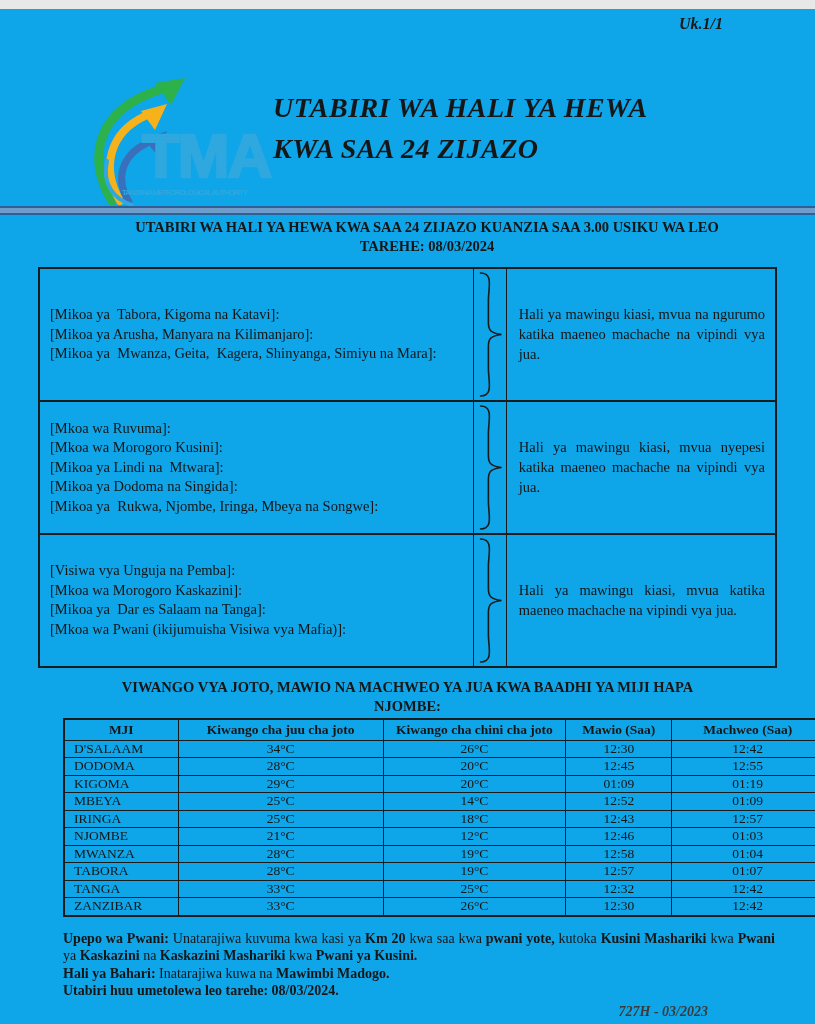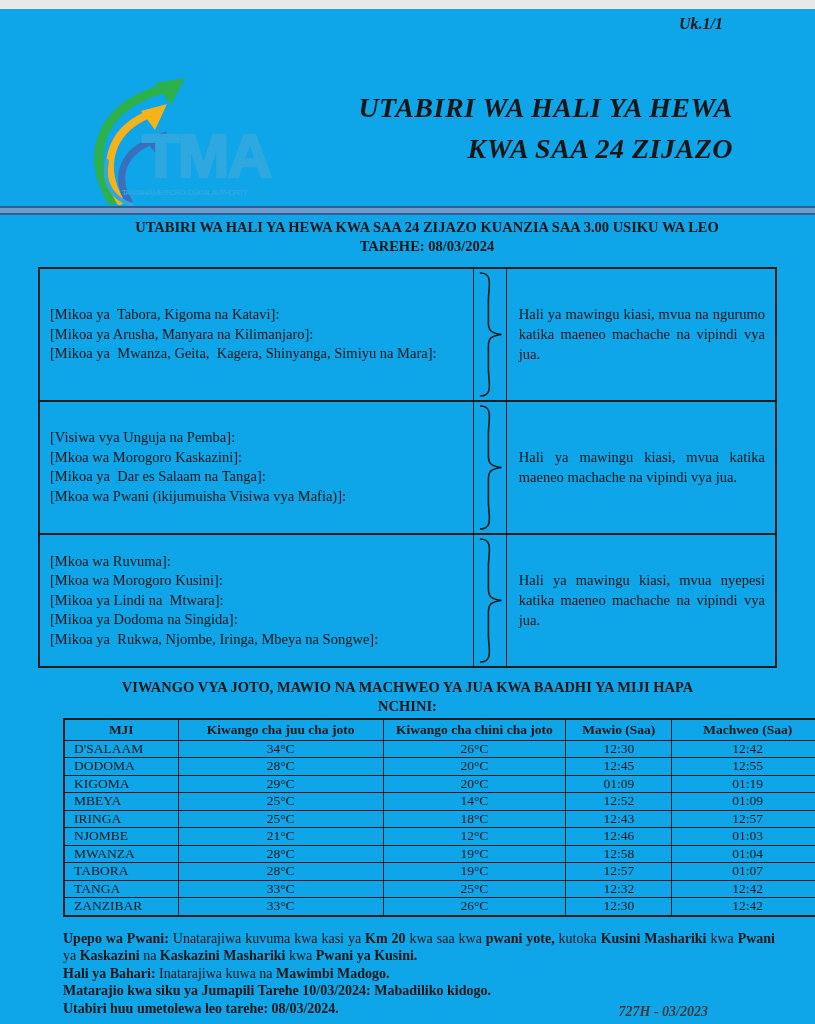--- a/index.html
+++ b/index.html
@@ -11,21 +11,21 @@
   }
   
   .page-num { position:absolute; top:6px; right:92px;
     font:bold italic 16px "Liberation Serif", serif; }
   .form-num { position:absolute; top:995px; right:107px;
     font:bold italic 14px "Liberation Serif", serif; color:#3b3b3b; }
 
   
   .header { position:absolute; top:62px; left:85px; right:0; height:138px; display:flex; }
   .logo-box { width:188px; height:138px; flex:0 0 auto; }
-  .title-wrap { flex:1; padding-right:82px; padding-top:16px; text-align:right; }
+  .title-wrap { flex:1; padding-right:82px; padding-top:16px; text-align:left; }
   .doc-title { font-family:"Liberation Serif", serif; font-weight:bold; font-style:italic;
     font-size:28px; line-height:41px; letter-spacing:.5px; }
 
   .divider { position:absolute; top:197px; left:0; width:100%; height:9px;
     background:linear-gradient(to bottom,#2f5f96 0 20%,#6f9dcb 20% 78%,#2f5f96 78% 100%); }
 
   
   .main { position:absolute; top:209px; left:0; right:0; }
   .subtitle { text-align:center; font-weight:bold; font-size:14.5px; line-height:19px;padding-left:39px; }
 
@@ -102,53 +102,53 @@
             </td>
             <td class="brace-cell">
               <svg viewBox="0 0 24 100" preserveAspectRatio="none">
                 <path d="M5,3 C15,3 11,14 11,24 L11,41 C11,47 13,49 21,50 C13,51 11,53 11,59 L11,76 C11,86 15,97 5,97" fill="none" stroke="#1c1c1c" stroke-width="1.6" vector-effect="non-scaling-stroke" stroke-linecap="round"></path>
               </svg>
             </td>
             <td class="forecast-cell">Hali ya mawingu kiasi, mvua na ngurumo katika maeneo machache na vipindi vya jua.</td>
           </tr>
           <tr>
             <td class="regions-cell">
-              <div class="region-line">[Visiwa vya Unguja na Pemba]:</div>
-              <div class="region-line">[Mkoa wa Morogoro Kaskazini]:</div>
-              <div class="region-line">[Mikoa ya  Dar es Salaam na Tanga]:</div>
-              <div class="region-line">[Mkoa wa Pwani (ikijumuisha Visiwa vya Mafia)]:</div>
-            </td>
-            <td class="brace-cell">
-              <svg viewBox="0 0 24 100" preserveAspectRatio="none">
-                <path d="M5,3 C15,3 11,14 11,24 L11,41 C11,47 13,49 21,50 C13,51 11,53 11,59 L11,76 C11,86 15,97 5,97" fill="none" stroke="#1c1c1c" stroke-width="1.6" vector-effect="non-scaling-stroke" stroke-linecap="round"></path>
-              </svg>
-            </td>
-            <td class="forecast-cell">Hali ya mawingu kiasi, mvua katika maeneo machache na vipindi vya jua.</td>
-          </tr>
-          <tr>
-            <td class="regions-cell">
               <div class="region-line">[Mkoa wa Ruvuma]:</div>
               <div class="region-line">[Mkoa wa Morogoro Kusini]:</div>
               <div class="region-line">[Mikoa ya Lindi na  Mtwara]:</div>
               <div class="region-line">[Mikoa ya Dodoma na Singida]:</div>
               <div class="region-line">[Mikoa ya  Rukwa, Njombe, Iringa, Mbeya na Songwe]:</div>
             </td>
             <td class="brace-cell">
               <svg viewBox="0 0 24 100" preserveAspectRatio="none">
                 <path d="M5,3 C15,3 11,14 11,24 L11,41 C11,47 13,49 21,50 C13,51 11,53 11,59 L11,76 C11,86 15,97 5,97" fill="none" stroke="#1c1c1c" stroke-width="1.6" vector-effect="non-scaling-stroke" stroke-linecap="round"></path>
               </svg>
             </td>
             <td class="forecast-cell">Hali ya mawingu kiasi, mvua nyepesi katika maeneo machache na vipindi vya jua.</td>
           </tr>
+          <tr>
+            <td class="regions-cell">
+              <div class="region-line">[Visiwa vya Unguja na Pemba]:</div>
+              <div class="region-line">[Mkoa wa Morogoro Kaskazini]:</div>
+              <div class="region-line">[Mikoa ya  Dar es Salaam na Tanga]:</div>
+              <div class="region-line">[Mkoa wa Pwani (ikijumuisha Visiwa vya Mafia)]:</div>
+            </td>
+            <td class="brace-cell">
+              <svg viewBox="0 0 24 100" preserveAspectRatio="none">
+                <path d="M5,3 C15,3 11,14 11,24 L11,41 C11,47 13,49 21,50 C13,51 11,53 11,59 L11,76 C11,86 15,97 5,97" fill="none" stroke="#1c1c1c" stroke-width="1.6" vector-effect="non-scaling-stroke" stroke-linecap="round"></path>
+              </svg>
+            </td>
+            <td class="forecast-cell">Hali ya mawingu kiasi, mvua katika maeneo machache na vipindi vya jua.</td>
+          </tr>
         </tbody>
     </table>
 
     <div class="section-title">
       <div>VIWANGO VYA JOTO, MAWIO NA MACHWEO YA JUA KWA BAADHI YA MIJI HAPA</div>
-      <div>NCHINI:</div>
+      <div>NJOMBE:</div>
     </div>
 
     <table class="city-table">
       <colgroup>
         <col style="width:15%">
           <col style="width:27%">
           <col style="width:24%">
         <col style="width:14%">
           <col style="width:20%">
       </colgroup>
@@ -231,21 +231,20 @@
             <td class="">26°C</td>
             <td class="">12:30</td>
             <td class="">12:42</td>
           </tr>
         </tbody>
     </table>
 
     <div class="notes">
         <div class="note-line"><span class="nb">Upepo wa Pwani: </span><span class="">Unatarajiwa kuvuma kwa kasi ya </span><span class="nb">Km 20 </span><span class="">kwa saa kwa </span><span class="nb">pwani yote, </span><span class="">kutoka </span><span class="nb">Kusini Mashariki </span><span class="">kwa </span><span class="nb">Pwani </span><span class="">ya </span><span class="nb">Kaskazini </span><span class="">na </span><span class="nb">Kaskazini Mashariki </span><span class="">kwa </span><span class="nb">Pwani ya Kusini.</span></div>
         <div class="note-line"><span class="nb">Hali ya Bahari: </span><span class="">Inatarajiwa kuwa na </span><span class="nb">Mawimbi Madogo.</span></div>
-        <div class="note-line"><span class="nb">Matarajio kwa siku ya Jumapili Tarehe 10/03/2024: Mabadiliko kidogo.</span></div>
         <div class="note-line"><span class="nb">Utabiri huu umetolewa leo tarehe: 08/03/2024.</span></div>
       </div>
 
   </div>
 
   <div class="form-num">727H - 03/2023</div>
 
 </div>
 
 </body></html>

